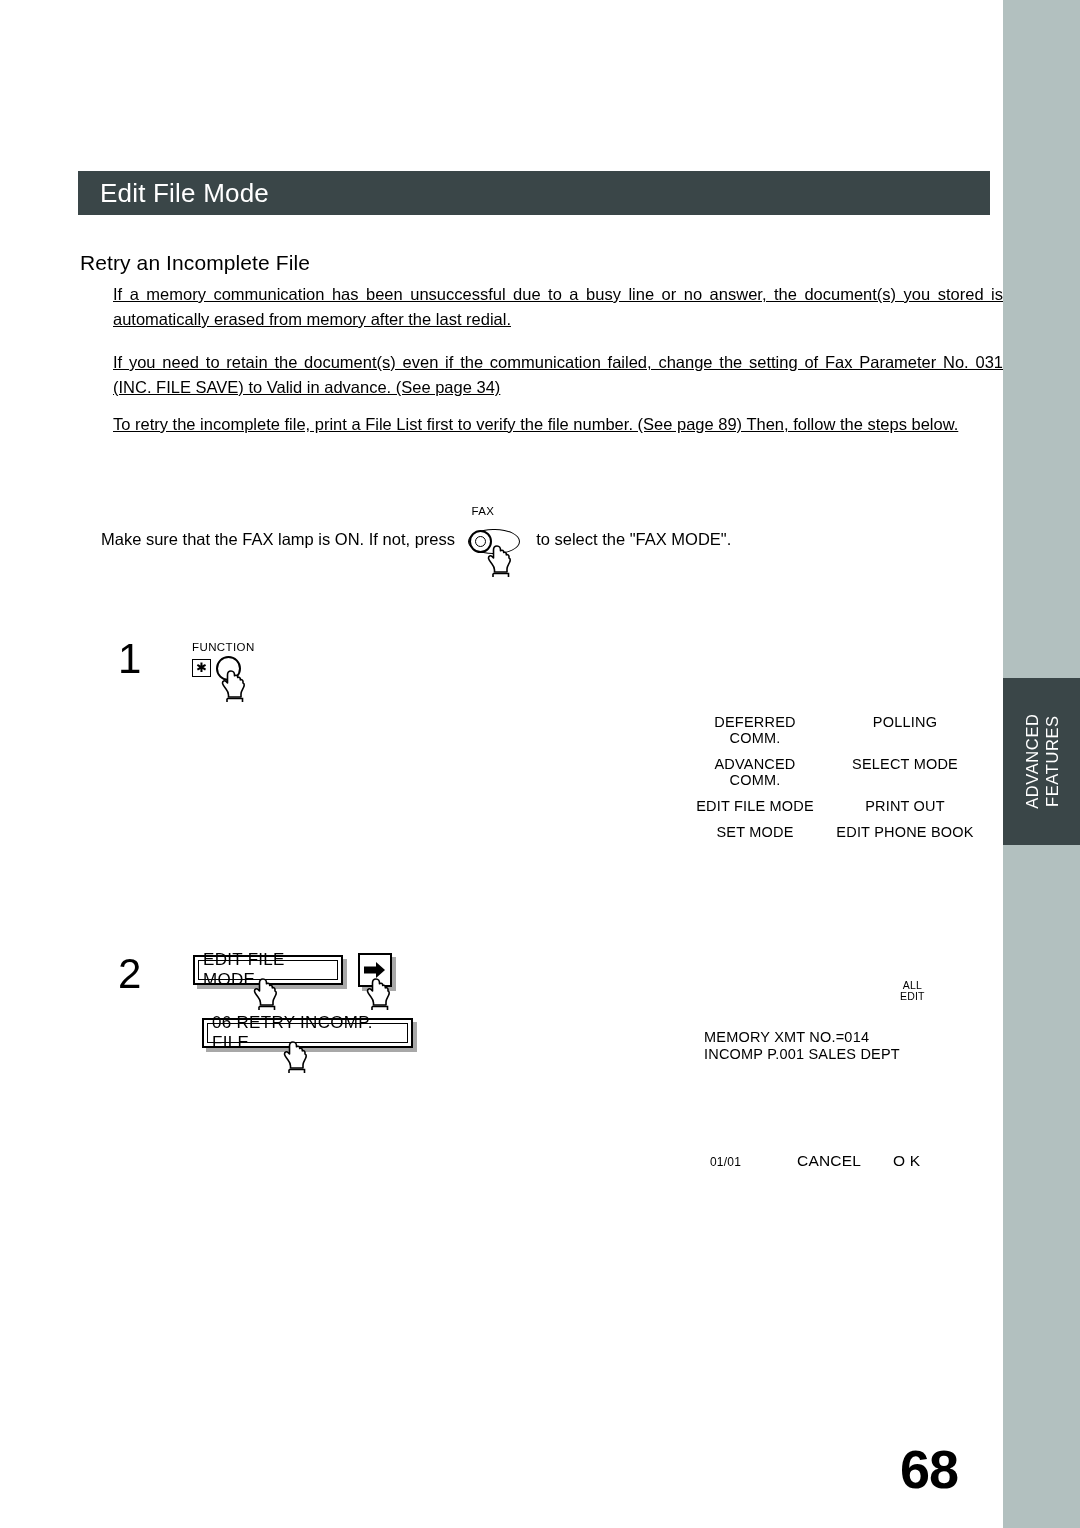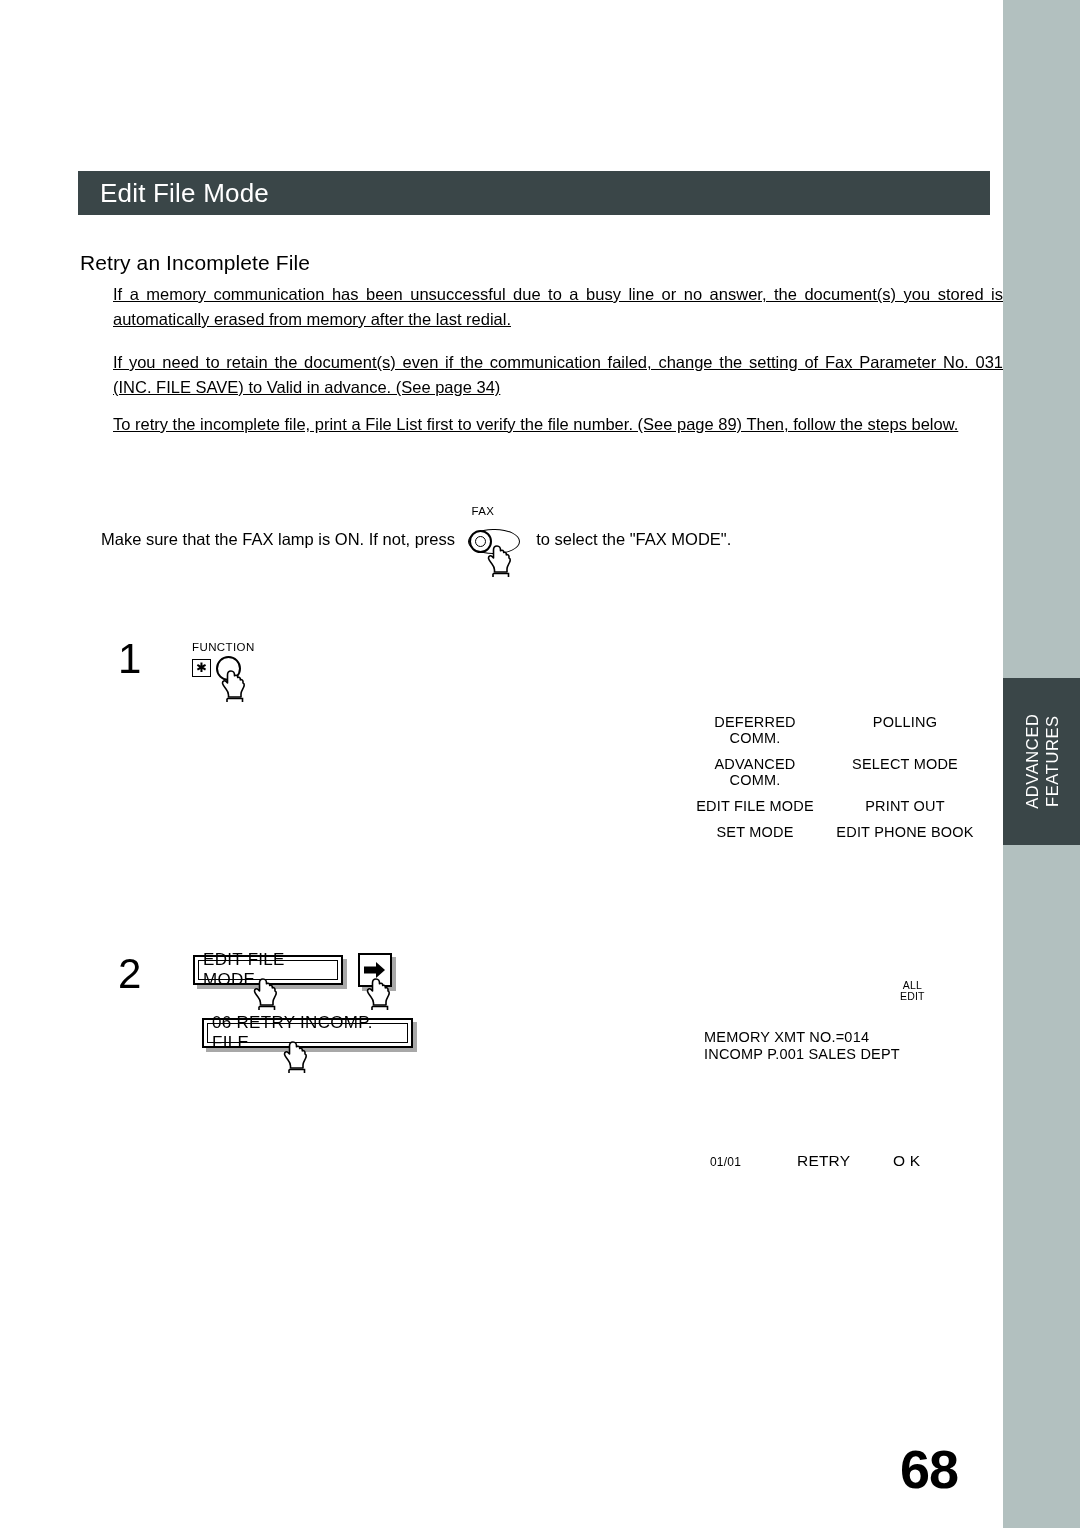--- a/index.html
+++ b/index.html
@@ -439,17 +439,17 @@
 </div>
 
 <div class="lcd-disp">
   <div class="allfiles">
     <div>ALL</div>
     <div>EDIT</div>
   </div>
   <div class="disp-line1">MEMORY XMT      NO.=014</div>
   <div class="disp-line2">INCOMP P.001  SALES DEPT</div>
   <div class="disp-count">01/01</div>
-  <div class="disp-cancel">RETRY</div>
+  <div class="disp-cancel">CANCEL</div>
   <div class="disp-ok">O K</div>
 </div>
 
 <div class="page-num">68</div>
 
 </body></html>

